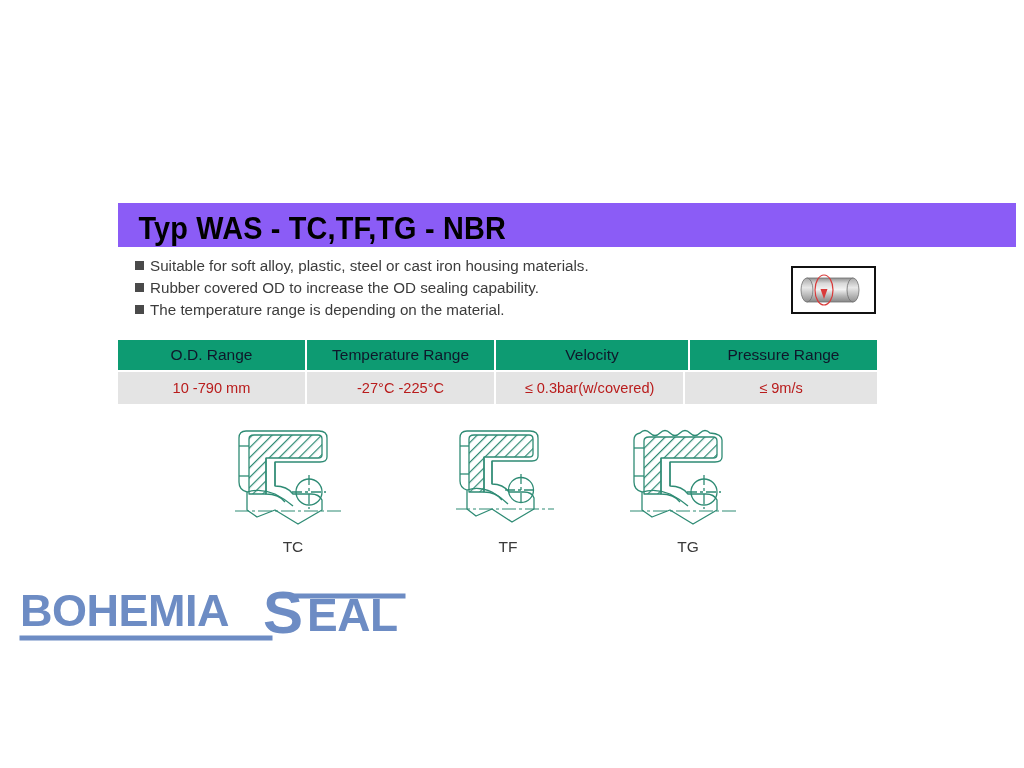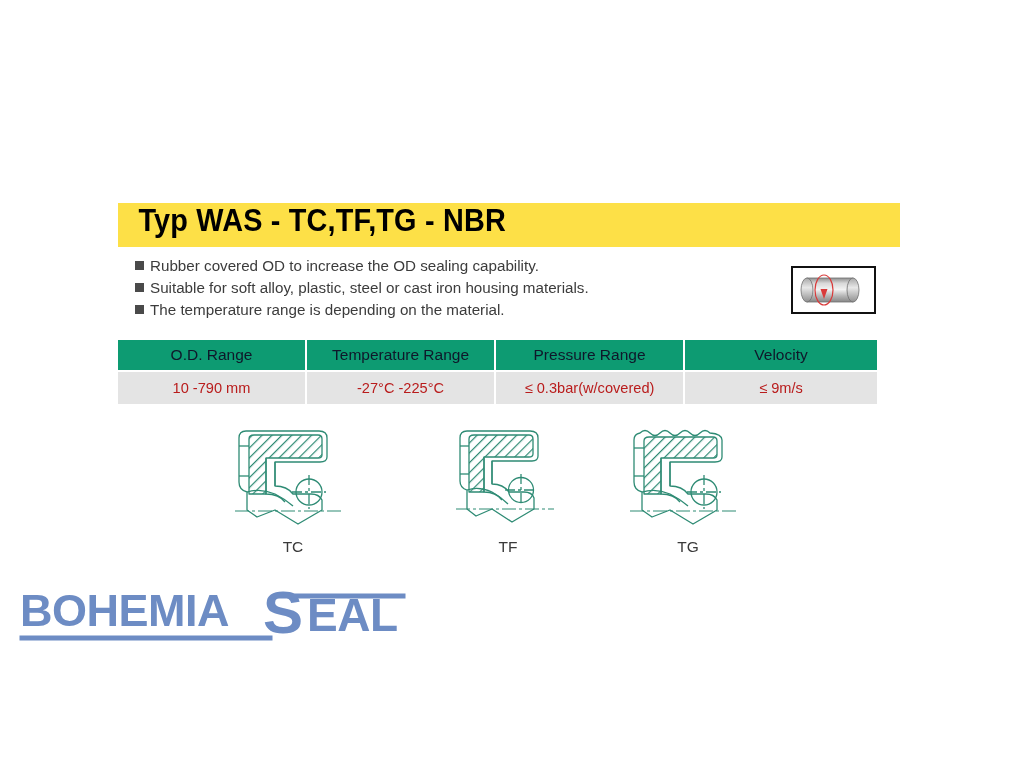--- a/index.html
+++ b/index.html
@@ -13,25 +13,25 @@
     position: relative;
     font-family: "Liberation Sans", sans-serif;
     overflow: hidden;
   }
 
   
   .banner {
     position: absolute;
     left: 118px;
     top: 203px;
-    width: 782px;
+    width: 898px;
     height: 44px;
-    background: #fde047;
-    display: flex;
-    align-items: flex-start;
+    background: #8b5cf6;
+    display: flex;
+    align-items: flex-end;
   }
   .banner-title {
     font-size: 31px;
     font-weight: bold;
     color: #000000;
     letter-spacing: 0.2px;
     padding-left: 22px;
     transform: scaleX(0.93);
     transform-origin: left center;
     white-space: nowrap;
@@ -155,25 +155,25 @@
 </head>
 <body>
 
 <div class="banner">
   <div class="banner-title">Typ WAS - TC,TF,TG - NBR</div>
 </div>
 
 <div class="bullets">
   <div class="bullet-row">
     <span class="bullet-mark"></span>
-    <span class="bullet-text">Rubber covered OD to increase the OD sealing capability.</span>
+    <span class="bullet-text">Suitable for soft alloy, plastic, steel or cast iron housing materials.</span>
   </div>
   <div class="bullet-row">
     <span class="bullet-mark"></span>
-    <span class="bullet-text">Suitable for soft alloy, plastic, steel or cast iron housing materials.</span>
+    <span class="bullet-text">Rubber covered OD to increase the OD sealing capability.</span>
   </div>
   <div class="bullet-row">
     <span class="bullet-mark"></span>
     <span class="bullet-text">The temperature range is depending on the material.</span>
   </div>
 </div>
 
 <div class="shaft-icon">
   <svg width="81" height="44" viewBox="0 0 81 44">
     <defs>
@@ -200,22 +200,22 @@
     <ellipse cx="31" cy="22" rx="9" ry="15" fill="none" stroke="#d93a3a" stroke-width="1.2"></ellipse>
 
     <polygon points="27.5,21 34.5,21 31,31" fill="#d93a3a"></polygon>
   </svg>
 </div>
 
 <div class="spec-table">
   <div class="spec-head">
     <div class="cell col-od">O.D. Range</div>
     <div class="cell col-temp">Temperature Range</div>
+    <div class="cell col-velo">Velocity</div>
     <div class="cell col-pres">Pressure Range</div>
-    <div class="cell col-velo">Velocity</div>
   </div>
   <div class="spec-body">
     <div class="cell col-od">10 -790 mm</div>
     <div class="cell col-temp">-27°C -225°C</div>
     <div class="cell col-pres">≤ 0.3bar(w/covered)</div>
     <div class="cell col-velo">≤ 9m/s</div>
   </div>
 </div>
 
 <div class="seals">

